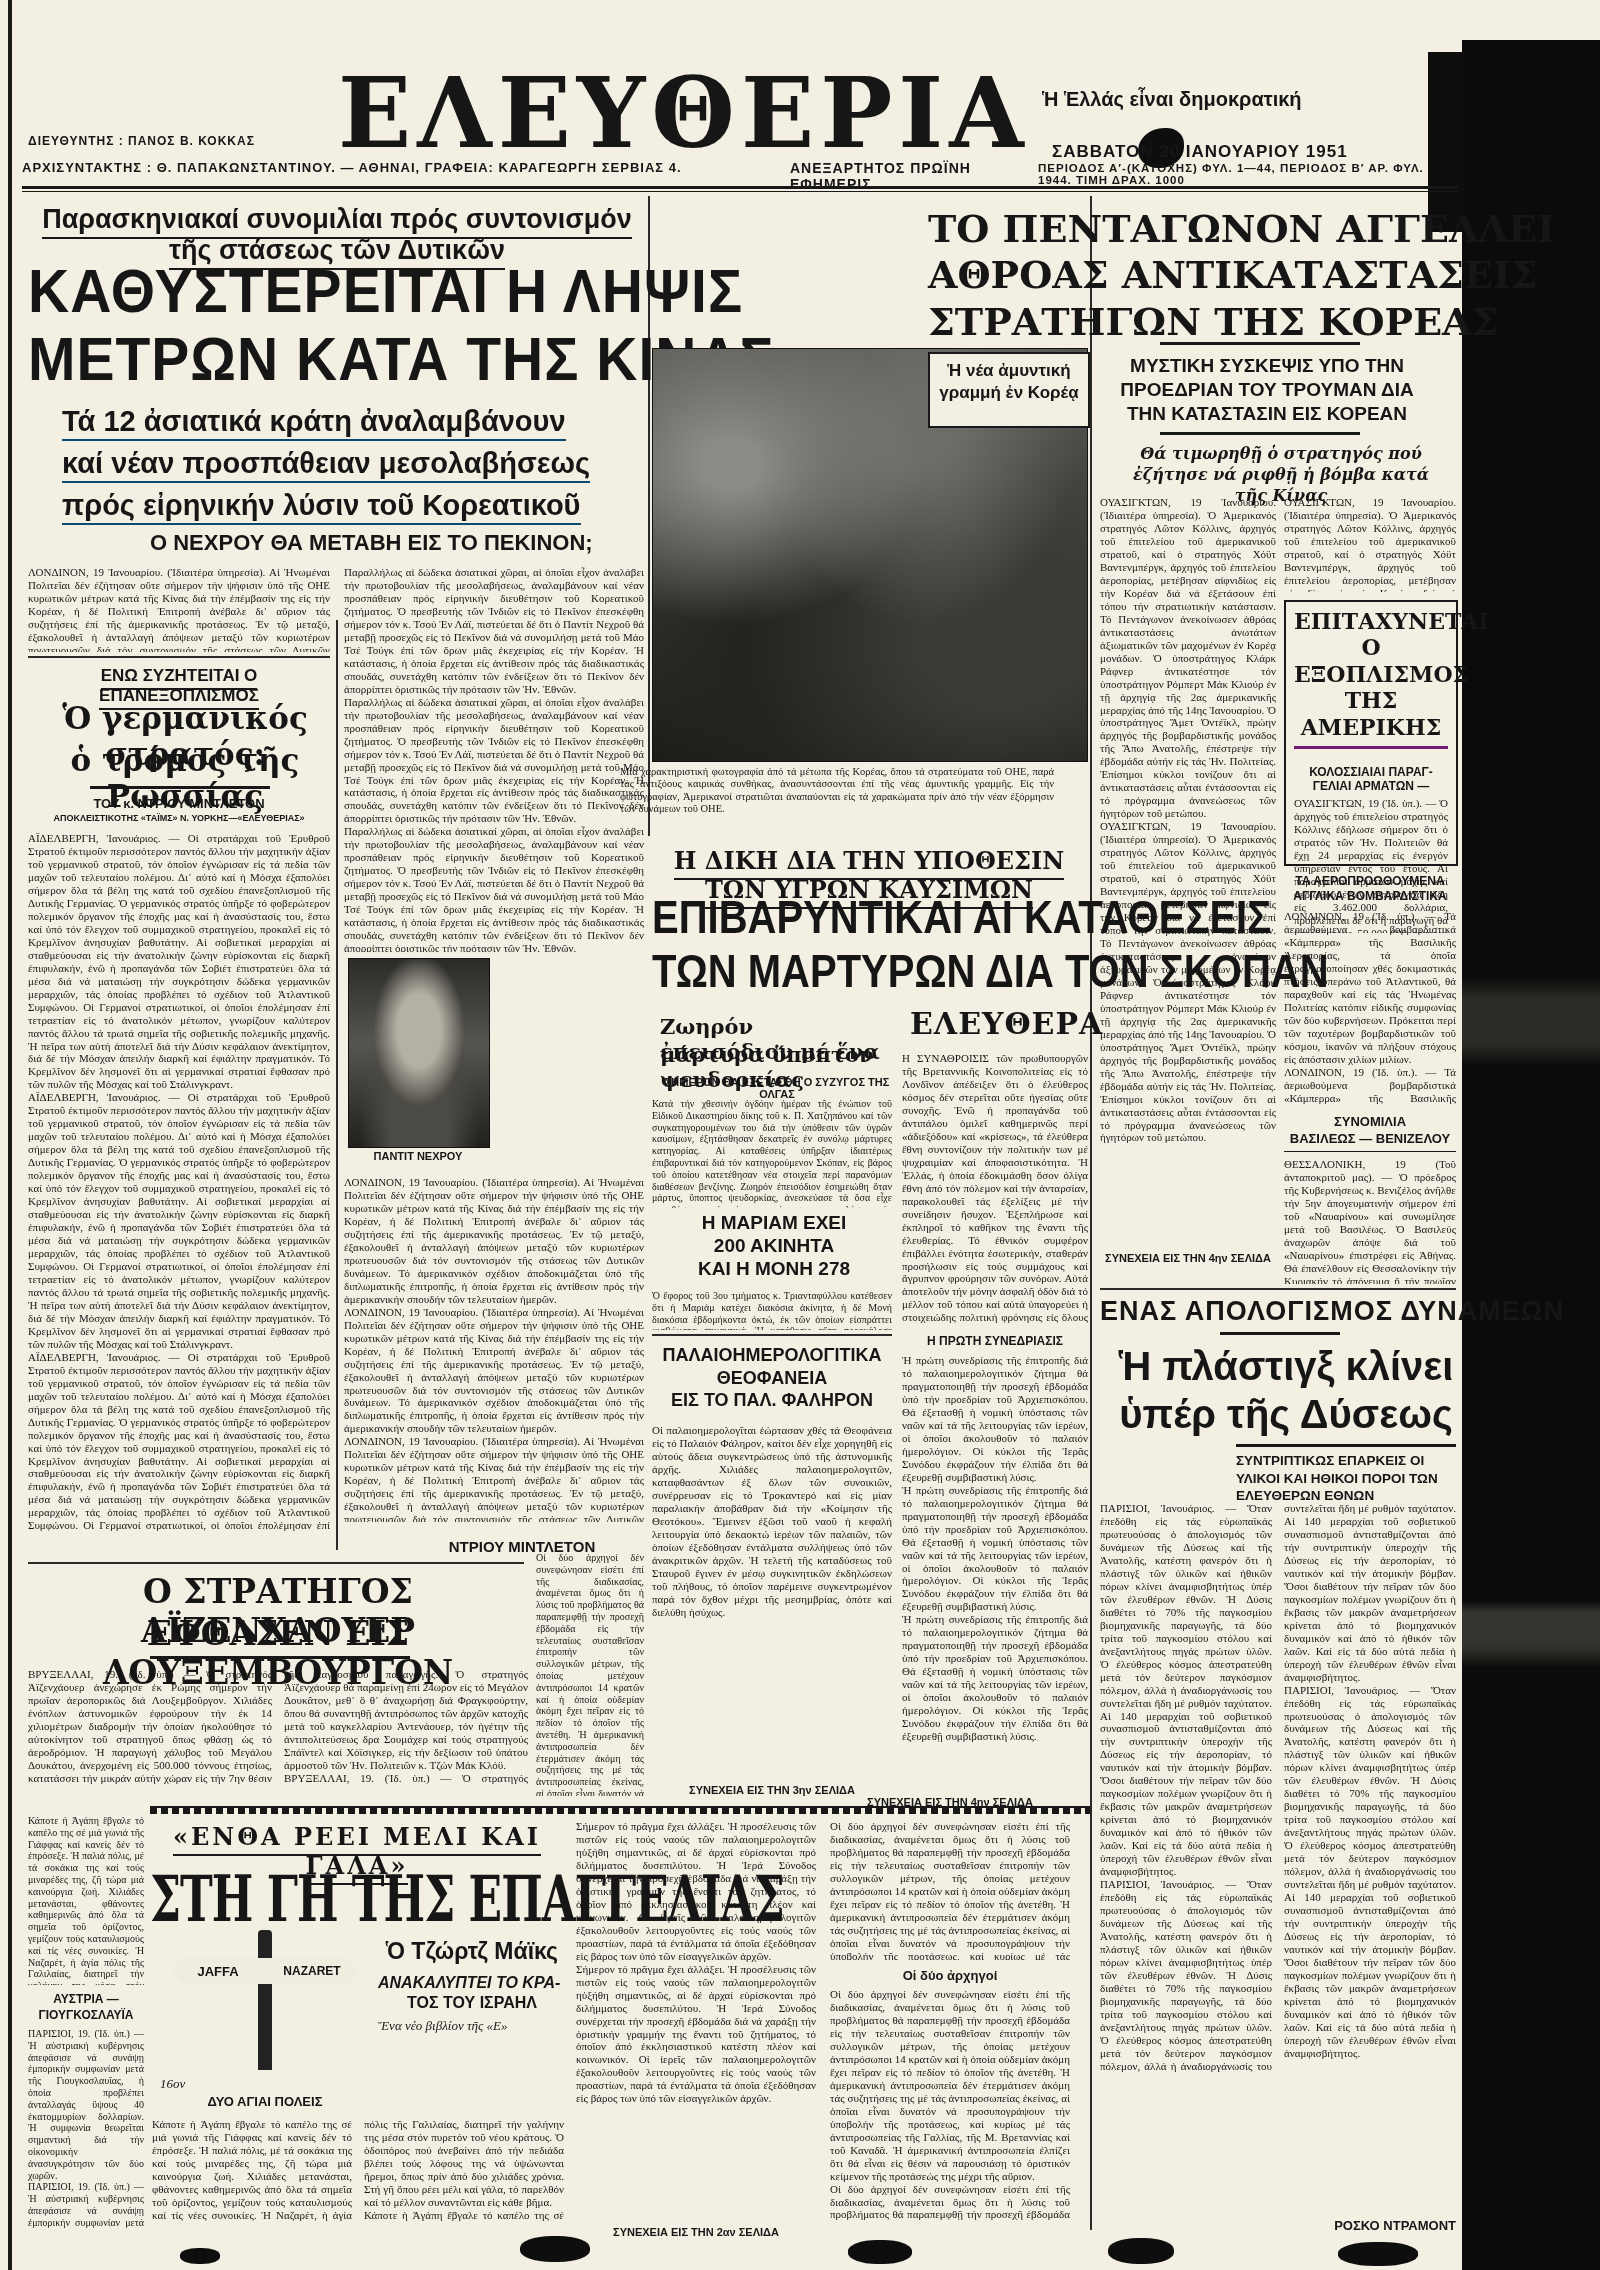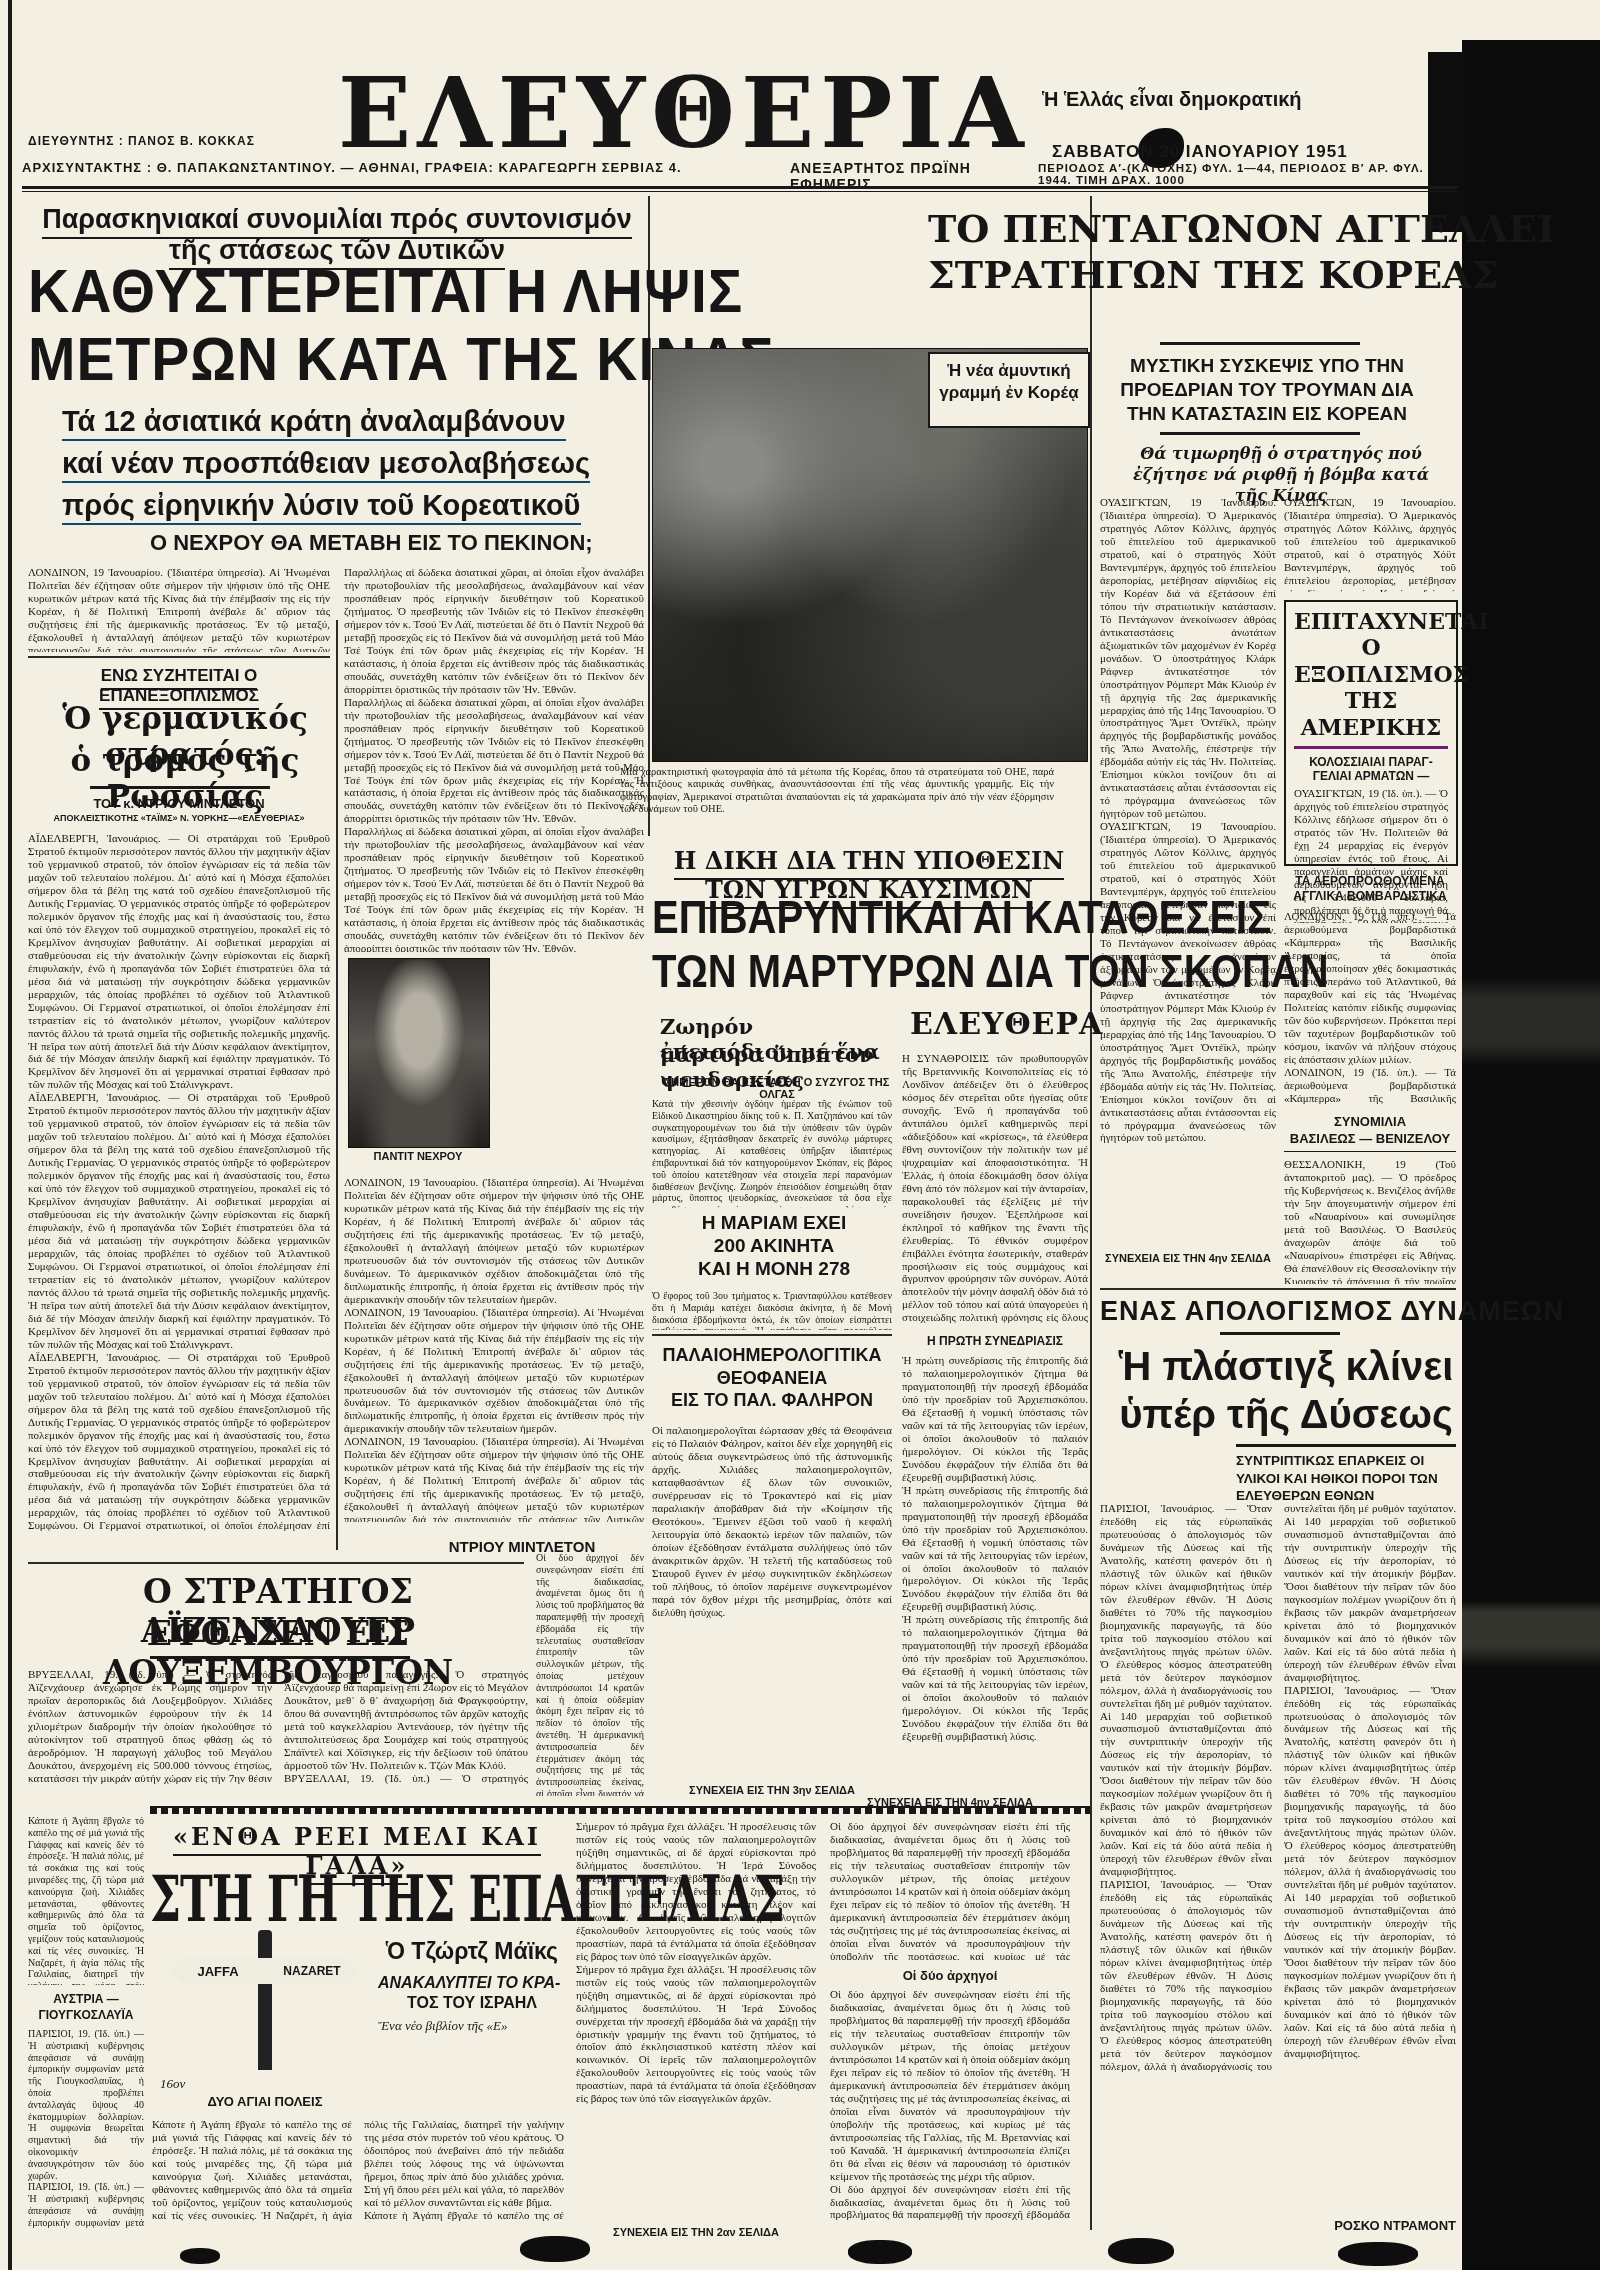--- a/index.html
+++ b/index.html
@@ -192,38 +192,39 @@
 Σήμερον τό πρᾶγμα ἔχει ἀλλάξει. Ἡ προσέλευσις τῶν πιστῶν εἰς τούς ναούς τῶν παλαιοημερολογιτῶν ηὐξήθη σημαντικῶς, αἱ δέ ἀρχαί εὑρίσκονται πρό διλήμματος δυσεπιλύτου. Ἡ Ἱερά Σύνοδος συνέρχεται τήν προσεχῆ ἑβδομάδα διά νά χαράξῃ τήν ὁριστικήν γραμμήν της ἔναντι τοῦ ζητήματος, τό ὁποῖον ἀπό ἐκκλησιαστικοῦ κατέστη πλέον καί κοινωνικόν. Οἱ ἱερεῖς τῶν παλαιοημερολογιτῶν ἐξακολουθοῦν λειτουργοῦντες εἰς τούς ναούς τῶν προαστίων, παρά τά ἐντάλματα τά ὁποῖα ἐξεδόθησαν εἰς βάρος των ὑπό τῶν εἰσαγγελικῶν ἀρχῶν.</div>
   <div class="abs h-sans" style="left:830px;top:1968px;width:240px;font-size:13px;text-align:center;">Οἱ δύο ἀρχηγοί</div>
   <div class="abs body-text" style="left:830px;top:1820px;width:240px;height:140px;">Οἱ δύο ἀρχηγοί δέν συνεφώνησαν εἰσέτι ἐπί τῆς διαδικασίας, ἀναμένεται ὅμως ὅτι ἡ λύσις τοῦ προβλήματος θά παραπεμφθῇ τήν προσεχῆ ἑβδομάδα εἰς τήν τελευταίως συσταθεῖσαν ἐπιτροπήν τῶν συλλογικῶν μέτρων, τῆς ὁποίας μετέχουν ἀντιπρόσωποι 14 κρατῶν καί ἡ ὁποία οὐδεμίαν ἀκόμη ἔχει πεῖραν εἰς τό πεδίον τό ὁποῖον τῆς ἀνετέθη. Ἡ ἀμερικανική ἀντιπροσωπεία δέν ἐτερμάτισεν ἀκόμη τάς συζητήσεις της μέ τάς ἀντιπροσωπείας ἐκείνας, αἱ ὁποῖαι εἶναι δυνατόν νά προσυπογράψουν τήν ὑποβολήν τῆς προτάσεως, καί κυρίως μέ τάς ἀντιπροσωπείας τῆς Γαλλίας, τῆς Μ. Βρεταννίας καί τοῦ Καναδᾶ. Ἡ ἀμερικανική ἀντιπροσωπεία ἐλπίζει ὅτι θά εἶναι εἰς θέσιν νά παρουσιάσῃ τό ὁριστικόν κείμενον τῆς προτάσεώς της μέχρι τῆς αὔριον.</div>
   <div class="abs body-text" style="left:830px;top:1988px;width:240px;height:232px;">Οἱ δύο ἀρχηγοί δέν συνεφώνησαν εἰσέτι ἐπί τῆς διαδικασίας, ἀναμένεται ὅμως ὅτι ἡ λύσις τοῦ προβλήματος θά παραπεμφθῇ τήν προσεχῆ ἑβδομάδα εἰς τήν τελευταίως συσταθεῖσαν ἐπιτροπήν τῶν συλλογικῶν μέτρων, τῆς ὁποίας μετέχουν ἀντιπρόσωποι 14 κρατῶν καί ἡ ὁποία οὐδεμίαν ἀκόμη ἔχει πεῖραν εἰς τό πεδίον τό ὁποῖον τῆς ἀνετέθη. Ἡ ἀμερικανική ἀντιπροσωπεία δέν ἐτερμάτισεν ἀκόμη τάς συζητήσεις της μέ τάς ἀντιπροσωπείας ἐκείνας, αἱ ὁποῖαι εἶναι δυνατόν νά προσυπογράψουν τήν ὑποβολήν τῆς προτάσεως, καί κυρίως μέ τάς ἀντιπροσωπείας τῆς Γαλλίας, τῆς Μ. Βρεταννίας καί τοῦ Καναδᾶ. Ἡ ἀμερικανική ἀντιπροσωπεία ἐλπίζει ὅτι θά εἶναι εἰς θέσιν νά παρουσιάσῃ τό ὁριστικόν κείμενον τῆς προτάσεώς της μέχρι τῆς αὔριον.
 Οἱ δύο ἀρχηγοί δέν συνεφώνησαν εἰσέτι ἐπί τῆς διαδικασίας, ἀναμένεται ὅμως ὅτι ἡ λύσις τοῦ προβλήματος θά παραπεμφθῇ τήν προσεχῆ ἑβδομάδα εἰς τήν τελευταίως συσταθεῖσαν ἐπιτροπήν τῶν συλλογικῶν μέτρων, τῆς ὁποίας μετέχουν ἀντιπρόσωποι 14 κρατῶν καί ἡ ὁποία οὐδεμίαν ἀκόμη ἔχει πεῖραν εἰς τό πεδίον τό ὁποῖον τῆς ἀνετέθη. Ἡ ἀμερικανική ἀντιπροσωπεία δέν ἐτερμάτισεν ἀκόμη τάς συζητήσεις της μέ τάς ἀντιπροσωπείας ἐκείνας, αἱ ὁποῖαι εἶναι δυνατόν νά προσυπογράψουν τήν ὑποβολήν τῆς προτάσεως, καί κυρίως μέ τάς ἀντιπροσωπείας τῆς Γαλλίας, τῆς Μ. Βρεταννίας καί τοῦ Καναδᾶ. Ἡ ἀμερικανική ἀντιπροσωπεία ἐλπίζει ὅτι θά εἶναι εἰς θέσιν νά παρουσιάσῃ τό ὁριστικόν κείμενον τῆς προτάσεώς της μέχρι τῆς αὔριον.</div>
   <div class="abs cont" style="left:576px;top:2226px;width:240px;text-align:center;">ΣΥΝΕΧΕΙΑ ΕΙΣ ΤΗΝ 2αν ΣΕΛΙΔΑ</div>
   <div class="abs cont" style="left:830px;top:1796px;width:240px;text-align:center;">ΣΥΝΕΧΕΙΑ ΕΙΣ ΤΗΝ 4ην ΣΕΛΙΔΑ</div>
 
   <div class="abs h-serif" style="left:928px;top:206px;width:530px;font-size:38px;line-height:1.22;white-space:nowrap;">
     <div>ΤΟ ΠΕΝΤΑΓΩΝΟΝ ΑΓΓΕΛΛΕΙ</div>
+    <div>ΑΘΡΟΑΣ ΑΝΤΙΚΑΤΑΣΤΑΣΕΙΣ</div>
     <div>ΣΤΡΑΤΗΓΩΝ ΤΗΣ ΚΟΡΕΑΣ</div>
   </div>
   <div class="abs rule" style="left:1160px;top:342px;width:200px;height:3px;"></div>
   <div class="abs h-sans" style="left:1102px;top:354px;width:330px;font-size:19px;text-align:center;line-height:1.25;">ΜΥΣΤΙΚΗ ΣΥΣΚΕΨΙΣ ΥΠΟ ΤΗΝ ΠΡΟΕΔΡΙΑΝ ΤΟΥ ΤΡΟΥΜΑΝ ΔΙΑ ΤΗΝ ΚΑΤΑΣΤΑΣΙΝ ΕΙΣ ΚΟΡΕΑΝ</div>
   <div class="abs rule" style="left:1160px;top:432px;width:200px;height:3px;"></div>
   <div class="abs" style="left:1116px;top:444px;width:330px;font-size:16px;font-style:italic;font-weight:bold;font-family:'DejaVu Serif',serif;line-height:1.3;text-align:center;">Θά τιμωρηθῇ ὁ στρατηγός πού ἐζήτησε νά ριφθῇ ἡ βόμβα κατά τῆς Κίνας</div>
   <div class="abs body-text" style="left:1100px;top:496px;width:176px;height:790px;">ΟΥΑΣΙΓΚΤΩΝ, 19 Ἰανουαρίου. (Ἰδιαιτέρα ὑπηρεσία). Ὁ Ἀμερικανός στρατηγός Λῶτον Κόλλινς, ἀρχηγός τοῦ ἐπιτελείου τοῦ ἀμερικανικοῦ στρατοῦ, καί ὁ στρατηγός Χόϋτ Βαντενμπέργκ, ἀρχηγός τοῦ ἐπιτελείου ἀεροπορίας, μετέβησαν αἰφνιδίως εἰς τήν Κορέαν διά νά ἐξετάσουν ἐπί τόπου τήν στρατιωτικήν κατάστασιν. Τό Πεντάγωνον ἀνεκοίνωσεν ἀθρόας ἀντικαταστάσεις ἀνωτάτων ἀξιωματικῶν τῶν μαχομένων ἐν Κορέᾳ μονάδων. Ὁ ὑποστράτηγος Κλάρκ Ράφνερ ἀντικατέστησε τόν ὑποστράτηγον Ρόμπερτ Μάκ Κλιούρ ἐν τῇ ἀρχηγίᾳ τῆς 2ας ἀμερικανικῆς μεραρχίας ἀπό τῆς 14ης Ἰανουαρίου. Ὁ ὑποστράτηγος Ἄμετ Ὀντέϊκλ, πρώην ἀρχηγός τῆς βομβαρδιστικῆς μονάδος τῆς Ἄπω Ἀνατολῆς, ἐπέστρεψε τήν ἑβδομάδα αὐτήν εἰς τάς Ἡν. Πολιτείας. Ἐπίσημοι κύκλοι τονίζουν ὅτι αἱ ἀντικαταστάσεις αὗται ἐντάσσονται εἰς τό πρόγραμμα ἀνανεώσεως τῶν ἡγητόρων τοῦ μετώπου.
 ΟΥΑΣΙΓΚΤΩΝ, 19 Ἰανουαρίου. (Ἰδιαιτέρα ὑπηρεσία). Ὁ Ἀμερικανός στρατηγός Λῶτον Κόλλινς, ἀρχηγός τοῦ ἐπιτελείου τοῦ ἀμερικανικοῦ στρατοῦ, καί ὁ στρατηγός Χόϋτ Βαντενμπέργκ, ἀρχηγός τοῦ ἐπιτελείου ἀεροπορίας, μετέβησαν αἰφνιδίως εἰς τήν Κορέαν διά νά ἐξετάσουν ἐπί τόπου τήν στρατιωτικήν κατάστασιν. Τό Πεντάγωνον ἀνεκοίνωσεν ἀθρόας ἀντικαταστάσεις ἀνωτάτων ἀξιωματικῶν τῶν μαχομένων ἐν Κορέᾳ μονάδων. Ὁ ὑποστράτηγος Κλάρκ Ράφνερ ἀντικατέστησε τόν ὑποστράτηγον Ρόμπερτ Μάκ Κλιούρ ἐν τῇ ἀρχηγίᾳ τῆς 2ας ἀμερικανικῆς μεραρχίας ἀπό τῆς 14ης Ἰανουαρίου. Ὁ ὑποστράτηγος Ἄμετ Ὀντέϊκλ, πρώην ἀρχηγός τῆς βομβαρδιστικῆς μονάδος τῆς Ἄπω Ἀνατολῆς, ἐπέστρεψε τήν ἑβδομάδα αὐτήν εἰς τάς Ἡν. Πολιτείας. Ἐπίσημοι κύκλοι τονίζουν ὅτι αἱ ἀντικαταστάσεις αὗται ἐντάσσονται εἰς τό πρόγραμμα ἀνανεώσεως τῶν ἡγητόρων τοῦ μετώπου.</div>
   <div class="abs body-text" style="left:1284px;top:496px;width:172px;height:96px;">ΟΥΑΣΙΓΚΤΩΝ, 19 Ἰανουαρίου. (Ἰδιαιτέρα ὑπηρεσία). Ὁ Ἀμερικανός στρατηγός Λῶτον Κόλλινς, ἀρχηγός τοῦ ἐπιτελείου τοῦ ἀμερικανικοῦ στρατοῦ, καί ὁ στρατηγός Χόϋτ Βαντενμπέργκ, ἀρχηγός τοῦ ἐπιτελείου ἀεροπορίας, μετέβησαν αἰφνιδίως εἰς τήν Κορέαν διά νά ἐξετάσουν ἐπί τόπου τήν στρατιωτικήν κατάστασιν. Τό Πεντάγωνον ἀνεκοίνωσεν ἀθρόας ἀντικαταστάσεις ἀνωτάτων ἀξιωματικῶν τῶν μαχομένων ἐν Κορέᾳ μονάδων. Ὁ ὑποστράτηγος Κλάρκ Ράφνερ ἀντικατέστησε τόν ὑποστράτηγον Ρόμπερτ Μάκ Κλιούρ ἐν τῇ ἀρχηγίᾳ τῆς 2ας ἀμερικανικῆς μεραρχίας ἀπό τῆς 14ης Ἰανουαρίου. Ὁ ὑποστράτηγος Ἄμετ Ὀντέϊκλ, πρώην ἀρχηγός τῆς βομβαρδιστικῆς μονάδος τῆς Ἄπω Ἀνατολῆς, ἐπέστρεψε τήν ἑβδομάδα αὐτήν εἰς τάς Ἡν. Πολιτείας. Ἐπίσημοι κύκλοι τονίζουν ὅτι αἱ ἀντικαταστάσεις αὗται ἐντάσσονται εἰς τό πρόγραμμα ἀνανεώσεως τῶν ἡγητόρων τοῦ μετώπου.</div>
   <div class="abs cont" style="left:1100px;top:1252px;width:176px;text-align:center;">ΣΥΝΕΧΕΙΑ ΕΙΣ ΤΗΝ 4ην ΣΕΛΙΔΑ</div>
 
   <div class="abs boxed" style="left:1284px;top:600px;width:174px;height:266px;padding:6px 8px;box-sizing:border-box;">
     <div class="h-serif" style="font-size:22px;text-align:center;line-height:1.2;border-bottom:3px solid #701a75;padding-bottom:6px;">
       <div>ΕΠΙΤΑΧΥΝΕΤΑΙ</div>
       <div>Ο ΕΞΟΠΛΙΣΜΟΣ</div>
       <div>ΤΗΣ ΑΜΕΡΙΚΗΣ</div>
     </div>
-    <div class="byline" style="font-size:12px;margin-top:6px;">ΚΟΛΟΣΣΙΑΙΑΙ ΠΑΡΑΓ- ΓΕΛΙΑΙ ΑΡΜΑΤΩΝ —</div>
+    <div class="byline" style="font-size:12px;margin-top:16px;">ΚΟΛΟΣΣΙΑΙΑΙ ΠΑΡΑΓ- ΓΕΛΙΑΙ ΑΡΜΑΤΩΝ —</div>
     <div class="body-text" style="height:136px;margin-top:4px;">ΟΥΑΣΙΓΚΤΩΝ, 19 (Ἰδ. ὑπ.). — Ὁ ἀρχηγός τοῦ ἐπιτελείου στρατηγός Κόλλινς ἐδήλωσε σήμερον ὅτι ὁ στρατός τῶν Ἡν. Πολιτειῶν θά ἔχῃ 24 μεραρχίας εἰς ἐνεργόν ὑπηρεσίαν ἐντός τοῦ ἔτους. Αἱ παραγγελίαι ἁρμάτων μάχης καί ἀεριωθουμένων ἀνέρχονται ἤδη εἰς 3.462.000 δολλάρια, προβλέπεται δέ ὅτι ἡ παραγωγή θά ὑπερβῇ τούς 59.000.000 τόννους χάλυβος ἐτησίως. Ἡ ἐπιστράτευσις τῆς βιομηχανίας προχωρεῖ μέ ταχύτατον ρυθμόν εἰς ὅλους τούς κλάδους τῆς πολεμικῆς παραγωγῆς.</div>
   </div>
 
   <div class="abs byline" style="left:1284px;top:874px;width:172px;font-size:12px;line-height:1.25;">
     <span>ΤΑ ΑΕΡΟΠΡΟΩΘΟΥΜΕΝΑ ΑΓΓΛΙΚΑ ΒΟΜΒΑΡΔΙΣΤΙΚΑ</span>
   </div>
   <div class="abs body-text" style="left:1284px;top:910px;width:172px;height:196px;">ΛΟΝΔΙΝΟΝ, 19 (Ἰδ. ὑπ.). — Τά ἀεριωθούμενα βομβαρδιστικά «Κάμπερρα» τῆς Βασιλικῆς Ἀεροπορίας, τά ὁποῖα ἐπραγματοποίησαν χθές δοκιμαστικάς πτήσεις ὑπεράνω τοῦ Ἀτλαντικοῦ, θά παραχθοῦν καί εἰς τάς Ἡνωμένας Πολιτείας κατόπιν εἰδικῆς συμφωνίας τῶν δύο κυβερνήσεων. Πρόκειται περί τῶν ταχυτέρων βομβαρδιστικῶν τοῦ κόσμου, ἱκανῶν νά πλήξουν στόχους εἰς ἀπόστασιν χιλίων μιλίων.
 ΛΟΝΔΙΝΟΝ, 19 (Ἰδ. ὑπ.). — Τά ἀεριωθούμενα βομβαρδιστικά «Κάμπερρα» τῆς Βασιλικῆς Ἀεροπορίας, τά ὁποῖα ἐπραγματοποίησαν χθές δοκιμαστικάς πτήσεις ὑπεράνω τοῦ Ἀτλαντικοῦ, θά παραχθοῦν καί εἰς τάς Ἡνωμένας Πολιτείας κατόπιν εἰδικῆς συμφωνίας τῶν δύο κυβερνήσεων. Πρόκειται περί τῶν ταχυτέρων βομβαρδιστικῶν τοῦ κόσμου, ἱκανῶν νά πλήξουν στόχους εἰς ἀπόστασιν χιλίων μιλίων.</div>
 
   <div class="abs byline" style="left:1284px;top:1114px;width:172px;font-size:13px;line-height:1.3;">

